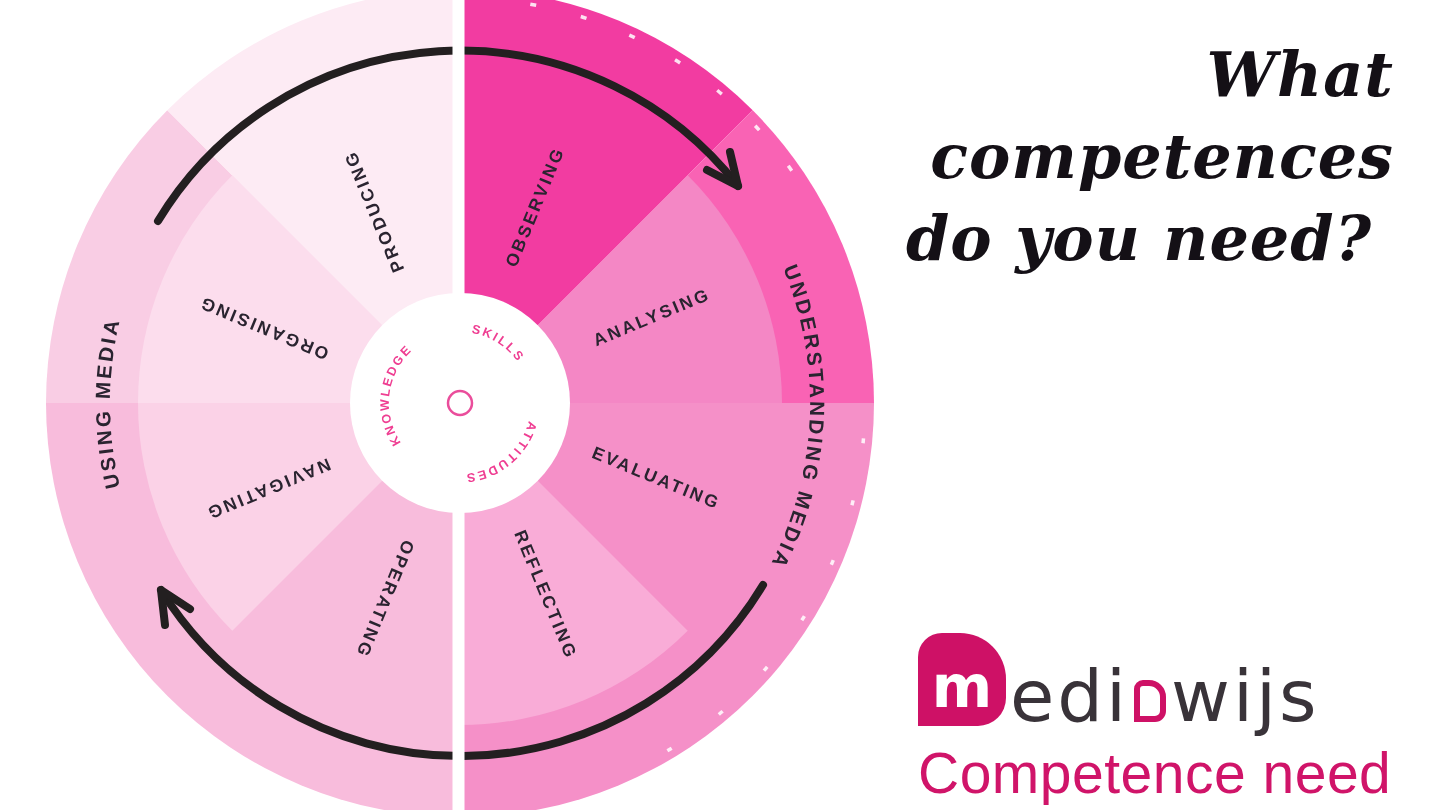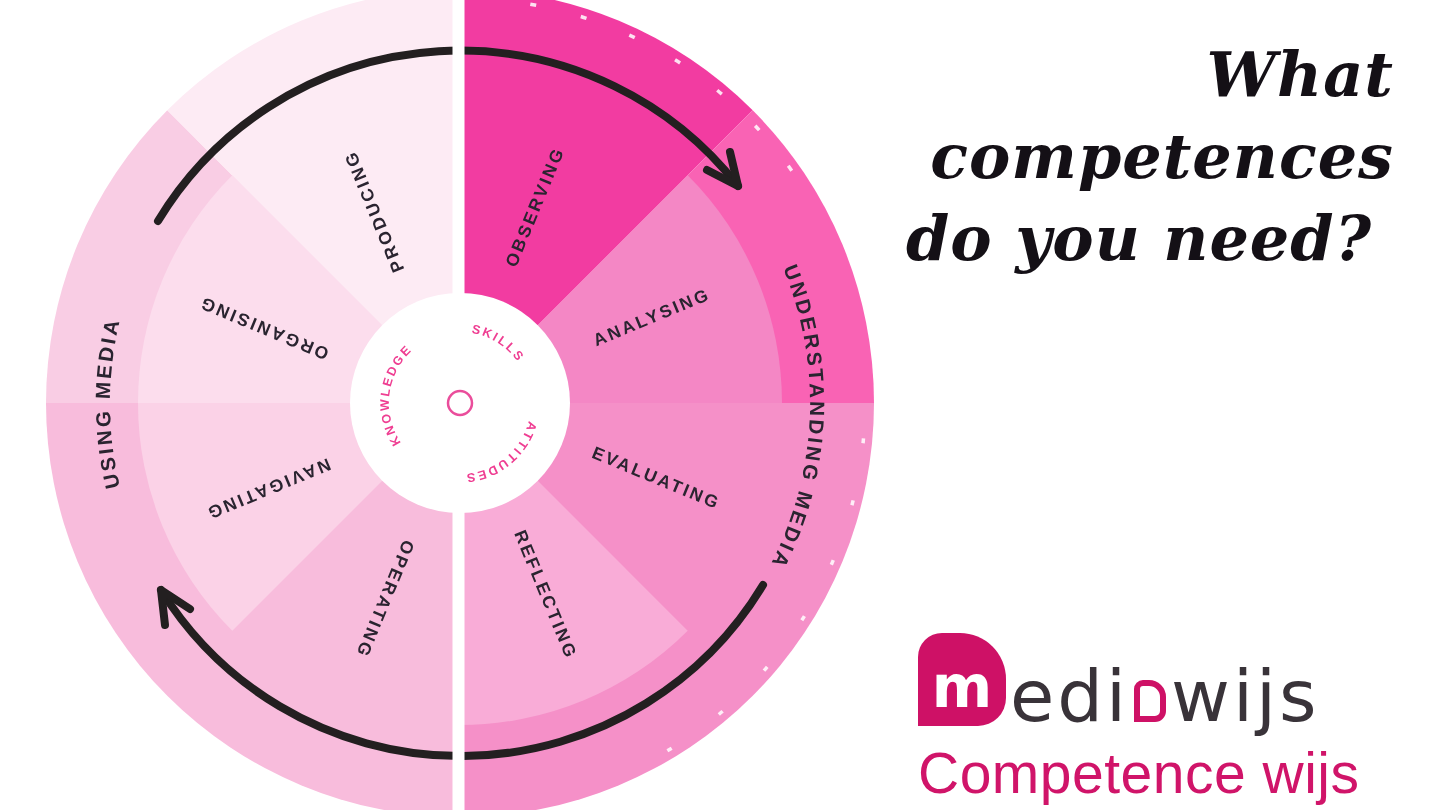--- a/index.html
+++ b/index.html
@@ -144,16 +144,16 @@
     <span class="line2">do you need?</span>
   </div>
 
   <div class="logo-block">
     <div class="logo-row">
       <div class="logo-badge">
         <span class="m">m</span>
       </div>
       <div class="logo-text"><span>edi</span><span class="a-glyph"></span><span>wijs</span></div>
     </div>
-    <div class="logo-subtitle">Competence wijs</div>
+    <div class="logo-subtitle">Competence need</div>
   </div>
 
 </div>
 
 </body></html>

